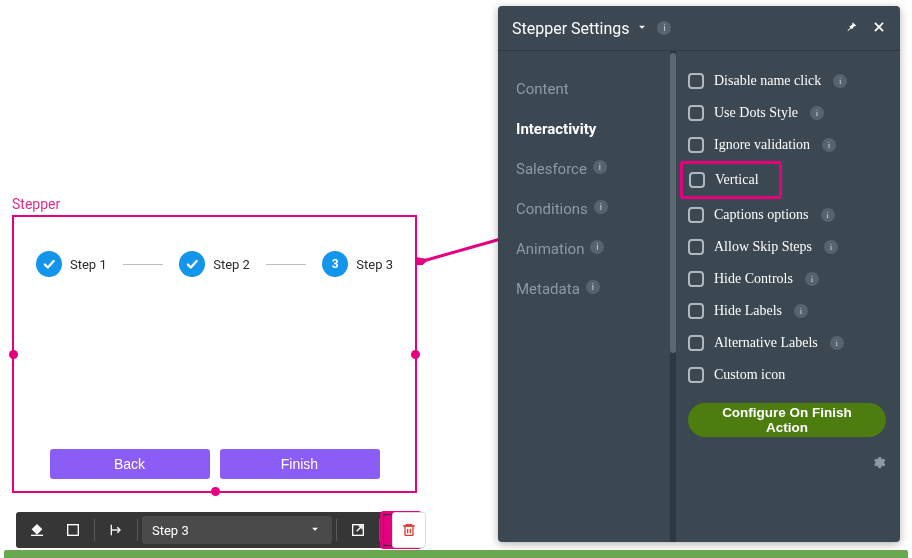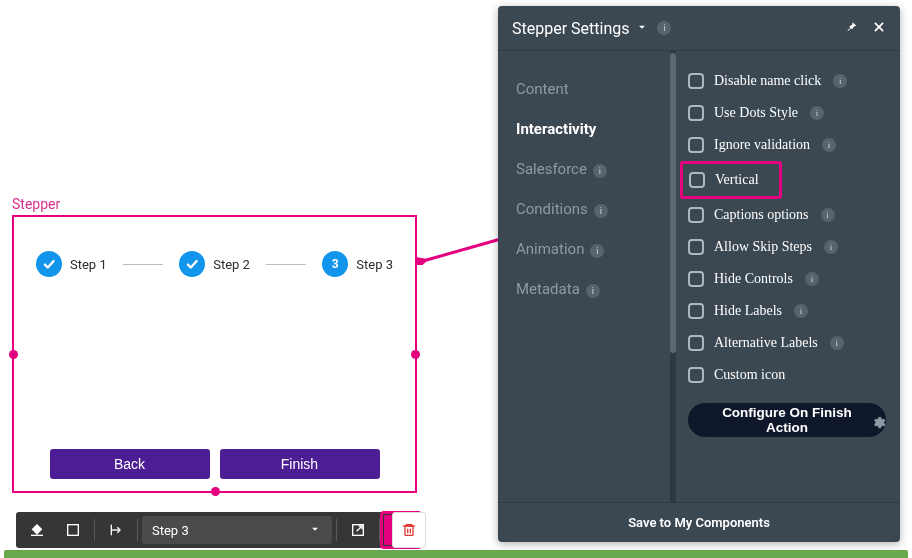--- a/index.html
+++ b/index.html
@@ -8,21 +8,21 @@
   
   .canvas { position: absolute; left: 12px; top: 215px; width: 405px; height: 278px; border: 2px solid #e4007f; }
   .canvas-label { position: absolute; left: 12px; top: 196px; color: #d92f8a; font-size: 14px; }
   .stepper-row { display: flex; align-items: center; gap: 16px; padding: 34px 22px 0 22px; }
   .step { display: flex; align-items: center; gap: 8px; }
   .step-circle { width: 26px; height: 26px; border-radius: 50%; background: #1395eb; color: #fff; display: flex; align-items: center; justify-content: center; font-size: 12px; font-weight: 700; }
   .step-label { font-size: 13px; color: #2c2c2c; }
   .connector { flex: 1; height: 1px; background: #bdbdbd; min-width: 22px; }
   .check svg { width: 14px; height: 14px; }
   .controls-row { position: absolute; bottom: 12px; left: 0; right: 0; display: flex; justify-content: center; gap: 10px; }
-  .btn { width: 160px; height: 30px; border-radius: 3px; background: #4c1d95; color: #fff; font-size: 14px; display: flex; align-items: center; justify-content: center; cursor: pointer; border: none; }
+  .btn { width: 160px; height: 30px; border-radius: 3px; background: #8b5cf6; color: #fff; font-size: 14px; display: flex; align-items: center; justify-content: center; cursor: pointer; border: none; }
 
   
   .handle { position: absolute; width: 9px; height: 9px; background: #e4007f; border-radius: 50%; }
   .h-l { left: -5px; top: calc(50% - 4px); }
   .h-r { right: -5px; top: calc(50% - 4px); }
   .h-b { bottom: -5px; left: calc(50% - 4px); }
 
   
   .arrow { position: absolute; left: 417px; top: 185px; width: 267px; height: 80px; pointer-events: none; }
 
@@ -39,32 +39,32 @@
 
   
   .panel { position: absolute; right: 12px; top: 6px; width: 402px; height: 536px; background: #3b4751; border-radius: 4px; color: #cfd6db; box-shadow: 0 2px 8px rgba(0,0,0,.3); display: flex; flex-direction: column; }
   .panel-head { height: 44px; display: flex; align-items: center; padding: 0 14px; color: #fff; }
   .panel-title { font-size: 16px; font-weight: 400; flex: 0 0 auto; }
   .panel-head .chev { margin-left: 6px; }
   .head-info { margin-left: 8px; }
   .head-right { margin-left: auto; display: flex; gap: 14px; align-items: center; }
   .panel-body { flex: 1; display: flex; border-top: 1px solid #2f3a42; overflow: hidden; }
   .tabs { width: 170px; padding: 18px 0 0 18px; font-size: 15px; }
-  .tab { padding: 11px 0; color: #8d9aa4; display: flex; align-items: flex-end; gap: 6px; cursor: pointer; }
+  .tab { padding: 11px 0; color: #8d9aa4; display: flex; align-items: flex-start; gap: 6px; cursor: pointer; }
   .tab.active { color: #fff; font-weight: 700; }
   .scroll { width: 6px; margin-left: 2px; background: #2e3840; display: flex; align-items: flex-start; }
   .scroll-thumb { width: 6px; height: 300px; background: #5a6872; border-radius: 3px; margin-top: 2px; }
   .options { flex: 1; padding: 14px 14px 0 12px; position: relative; }
   .opt { display: flex; align-items: center; gap: 10px; padding: 8px 0; color: #fff; font-size: 14px; font-family: Liberation Serif, serif; }
   .cb { width: 16px; height: 16px; border: 2px solid #aeb8c0; border-radius: 4px; background: transparent; cursor: pointer; }
   .info-dot { width: 14px; height: 14px; border-radius: 50%; background: #57646e; color: #cfd6db; font-size: 9px; display: inline-flex; align-items: center; justify-content: center; font-style: normal; }
   .opt .info-dot { margin-left: 2px; }
   .opt-hl { border: 3px solid #e4007f; border-radius: 3px; margin-left: -8px; padding-left: 6px; width: 102px; }
   .gear-small { position: absolute; right: 14px; bottom: 68px; color: #8d9aa4; cursor: pointer; }
-  .config-btn { margin-top: 12px; background: #0f172a; color: #fff; border: none; border-radius: 18px; height: 34px; padding: 0 18px; font-size: 13.5px; font-weight: 600; cursor: pointer; }
+  .config-btn { margin-top: 12px; background: #4d7c0f; color: #fff; border: none; border-radius: 18px; height: 34px; padding: 0 18px; font-size: 13.5px; font-weight: 600; cursor: pointer; }
   .panel-foot { height: 40px; border-top: 1px solid #2f3a42; display: flex; align-items: center; justify-content: center; color: #fff; font-size: 13px; font-weight: 600; cursor: pointer; }
 
   .chev svg, .head-right svg, .tab svg { width: 14px; height: 14px; }
   .green-strip { position: absolute; left: 4px; right: 4px; bottom: 0; height: 8px; background: #6aa84f; border-radius: 2px 2px 0 0; }
 </style>
 </head>
 <body>
 
 <div class="canvas-label">Stepper</div>
 <div class="canvas">
@@ -258,16 +258,15 @@
       <div class="opt">
           <span class="cb"></span>
           <span>Custom icon</span>
         </div>
       <span class="gear-small"><svg viewBox="0 0 24 24" width="15" height="15" fill="#8d9aa4">
             <path d="M12 8a4 4 0 100 8 4 4 0 000-8zm9 4c0-.4 0-.8-.1-1.2l2.1-1.6-2-3.4-2.5 1a7 7 0 00-2-1.2L16 3h-4l-.5 2.6a7 7 0 00-2 1.2l-2.5-1-2 3.4 2.1 1.6A7 7 0 007 12c0 .4 0 .8.1 1.2L5 14.8l2 3.4 2.5-1a7 7 0 002 1.2L12 21h4l.5-2.6a7 7 0 002-1.2l2.5 1 2-3.4-2.1-1.6c.1-.4.1-.8.1-1.2z"></path>
           </svg></span>
       <button class="config-btn">Configure On Finish Action</button>
     </div>
   </div>
-  <div class="panel-foot">Save to My Components</div>
 </div>
 
 <div class="green-strip"></div>
 
 </body></html>

